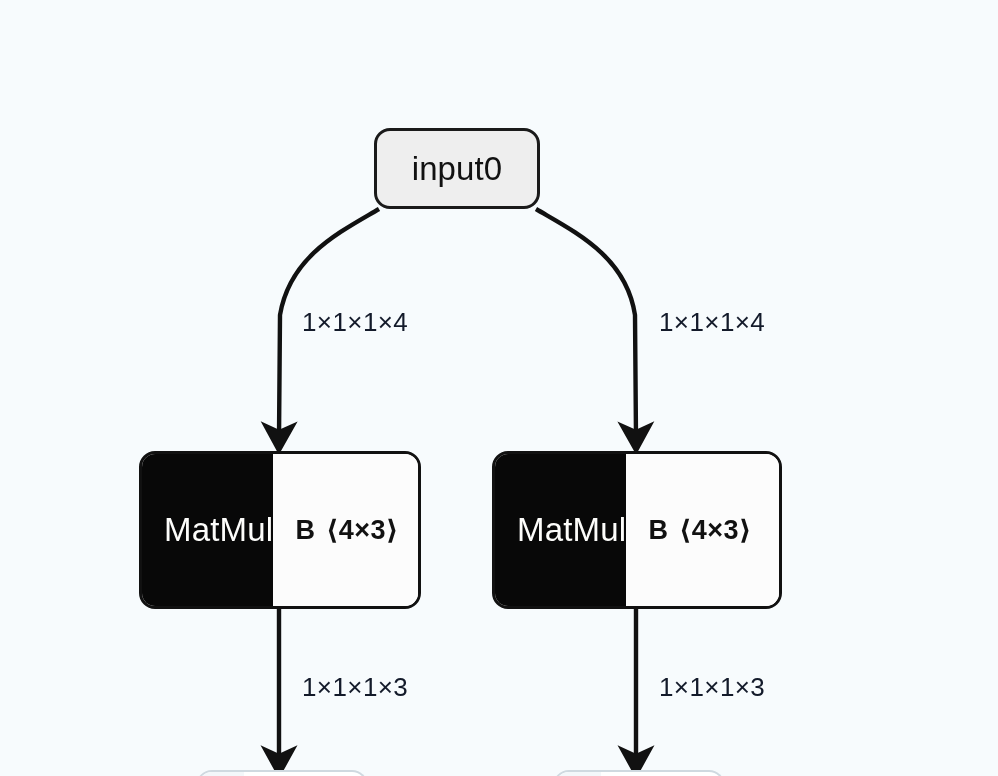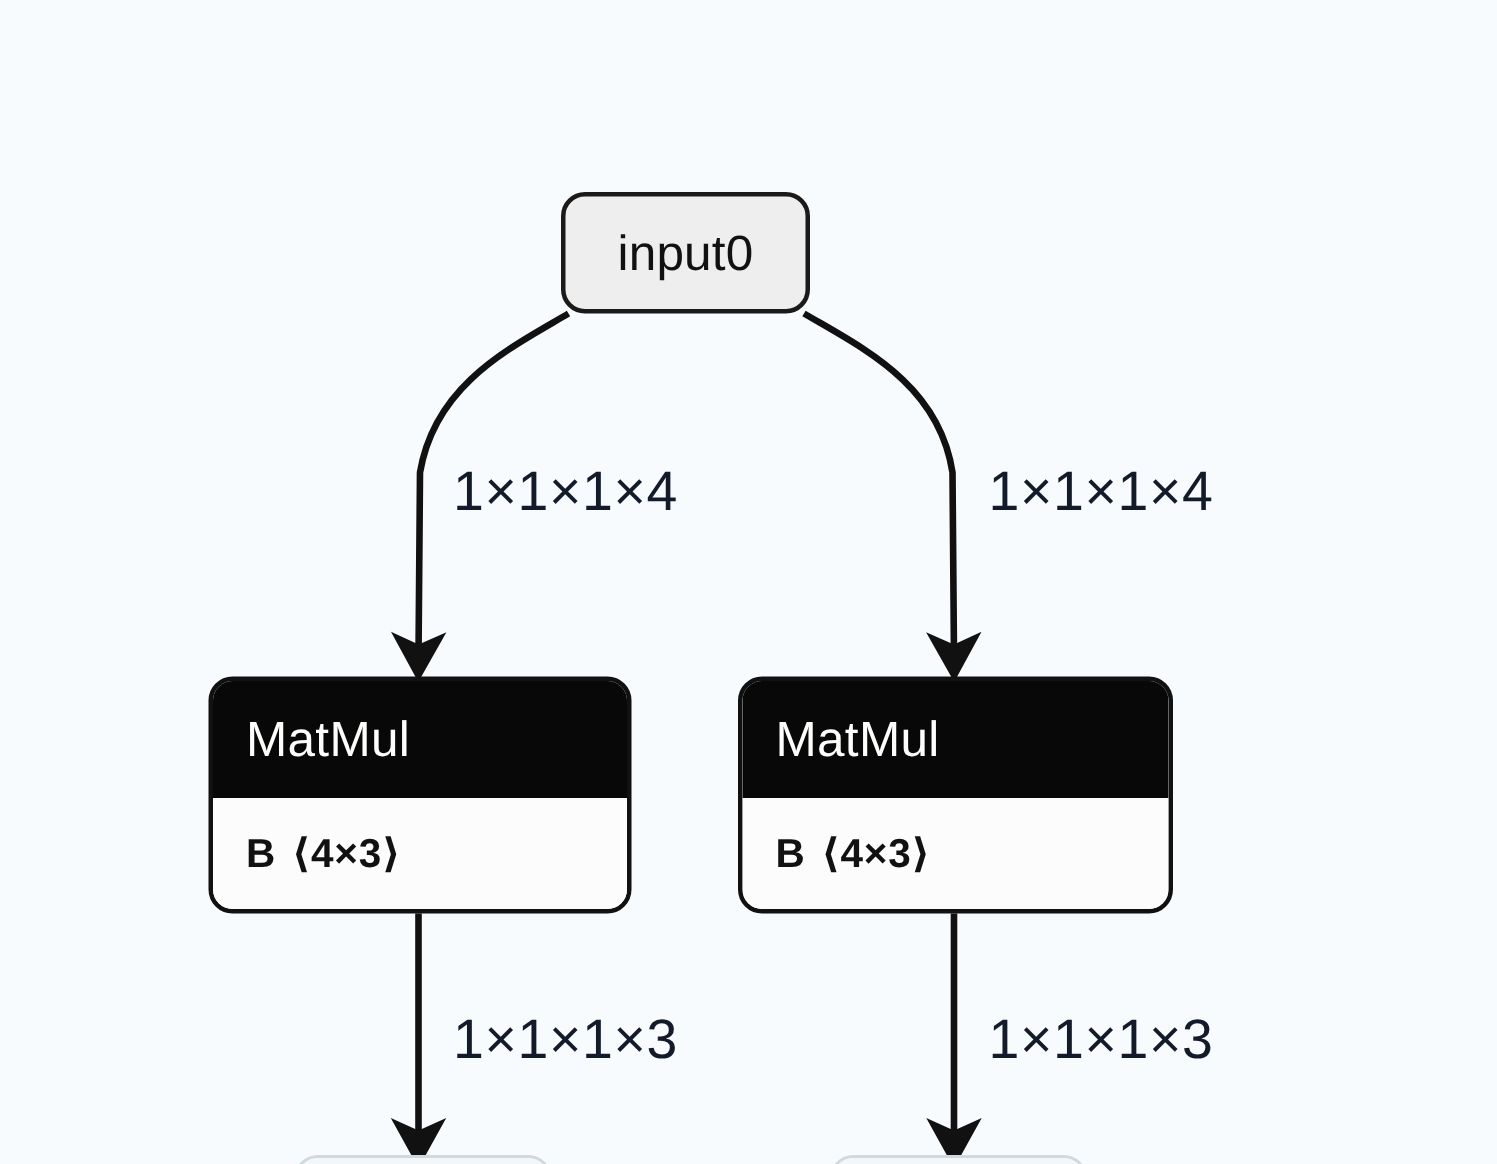--- a/index.html
+++ b/index.html
@@ -47,21 +47,21 @@
 
   
   .node-op {
     position: absolute;
     box-sizing: border-box;
     border: 3px solid #111111;
     border-radius: 16px;
     background: #ffffff;
     overflow: hidden;
     display: flex;
-    flex-direction: column;
+    flex-direction: row;
   }
   .node-op-header {
     background: #080808;
     color: #fdfdfb;
     font-size: 33px;
     font-weight: 400;
     display: flex;
     align-items: center;
     padding-left: 22px;
     flex: 0 0 78px;
@@ -88,21 +88,21 @@
   
   .node-op.partial {
     border-bottom: none;
     border-radius: 16px 16px 0 0;
   }
 
   
   .edge-label {
     position: absolute;
     color: #131a2a;
-    font-size: 37px;
+    font-size: 26px;
     white-space: nowrap;
     letter-spacing: 0.4px;
     text-align: right;
   }
 </style>
 </head>
 <body>
 
 <div id="graph-canvas">
 

